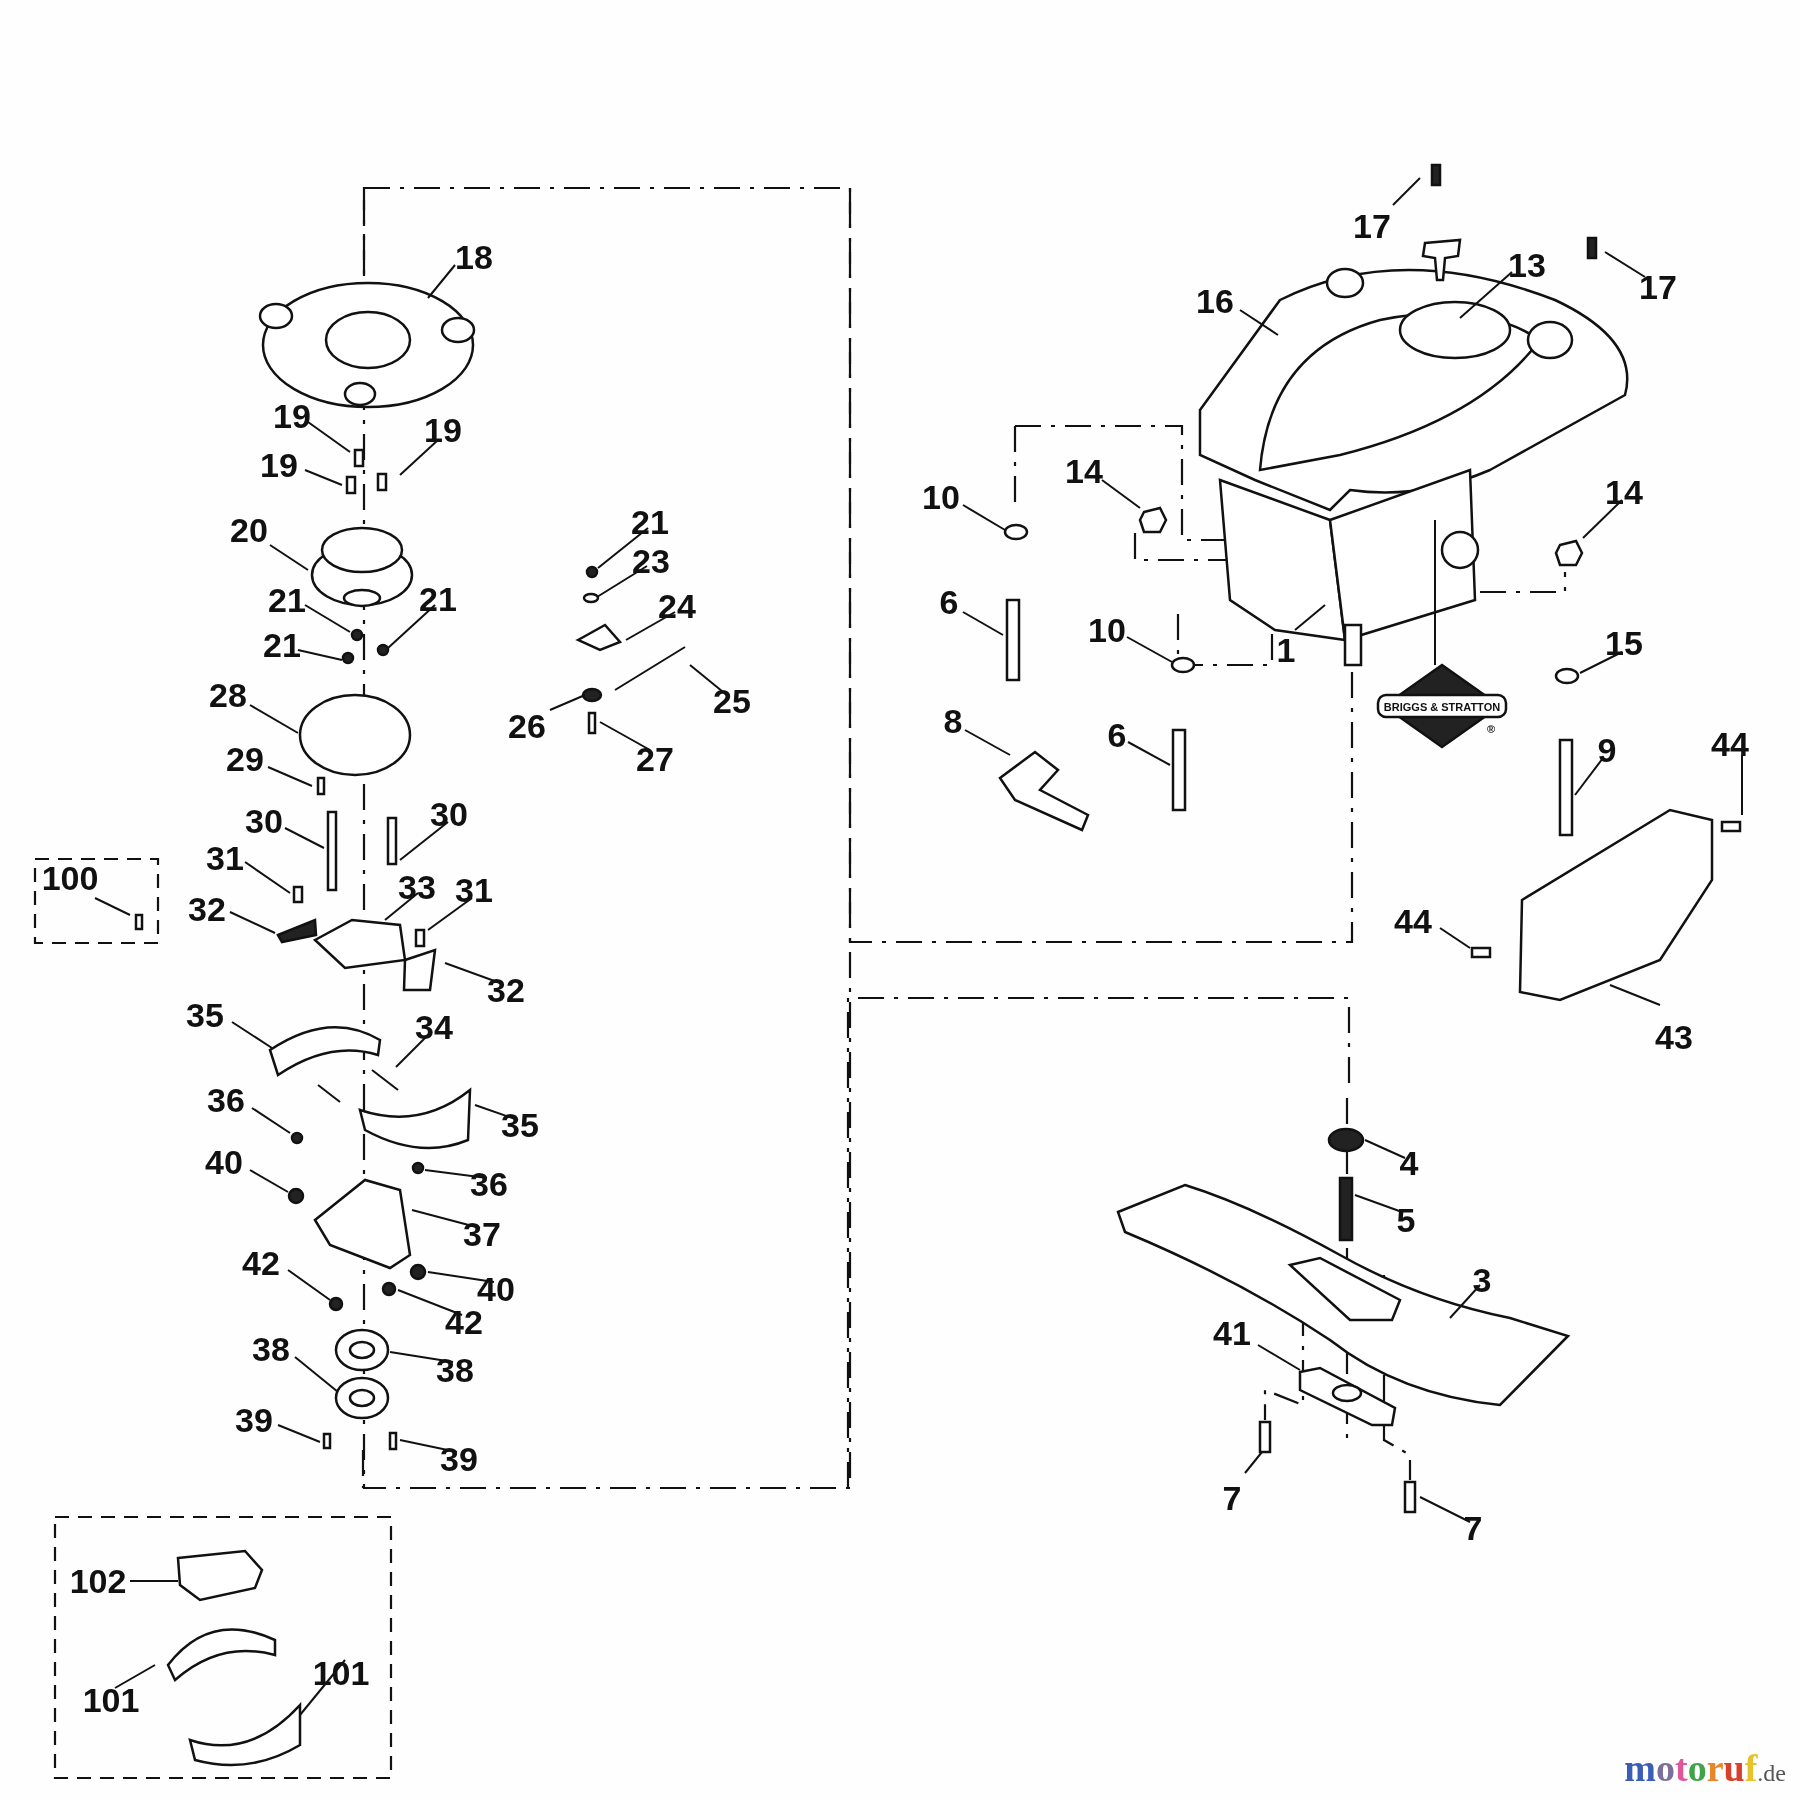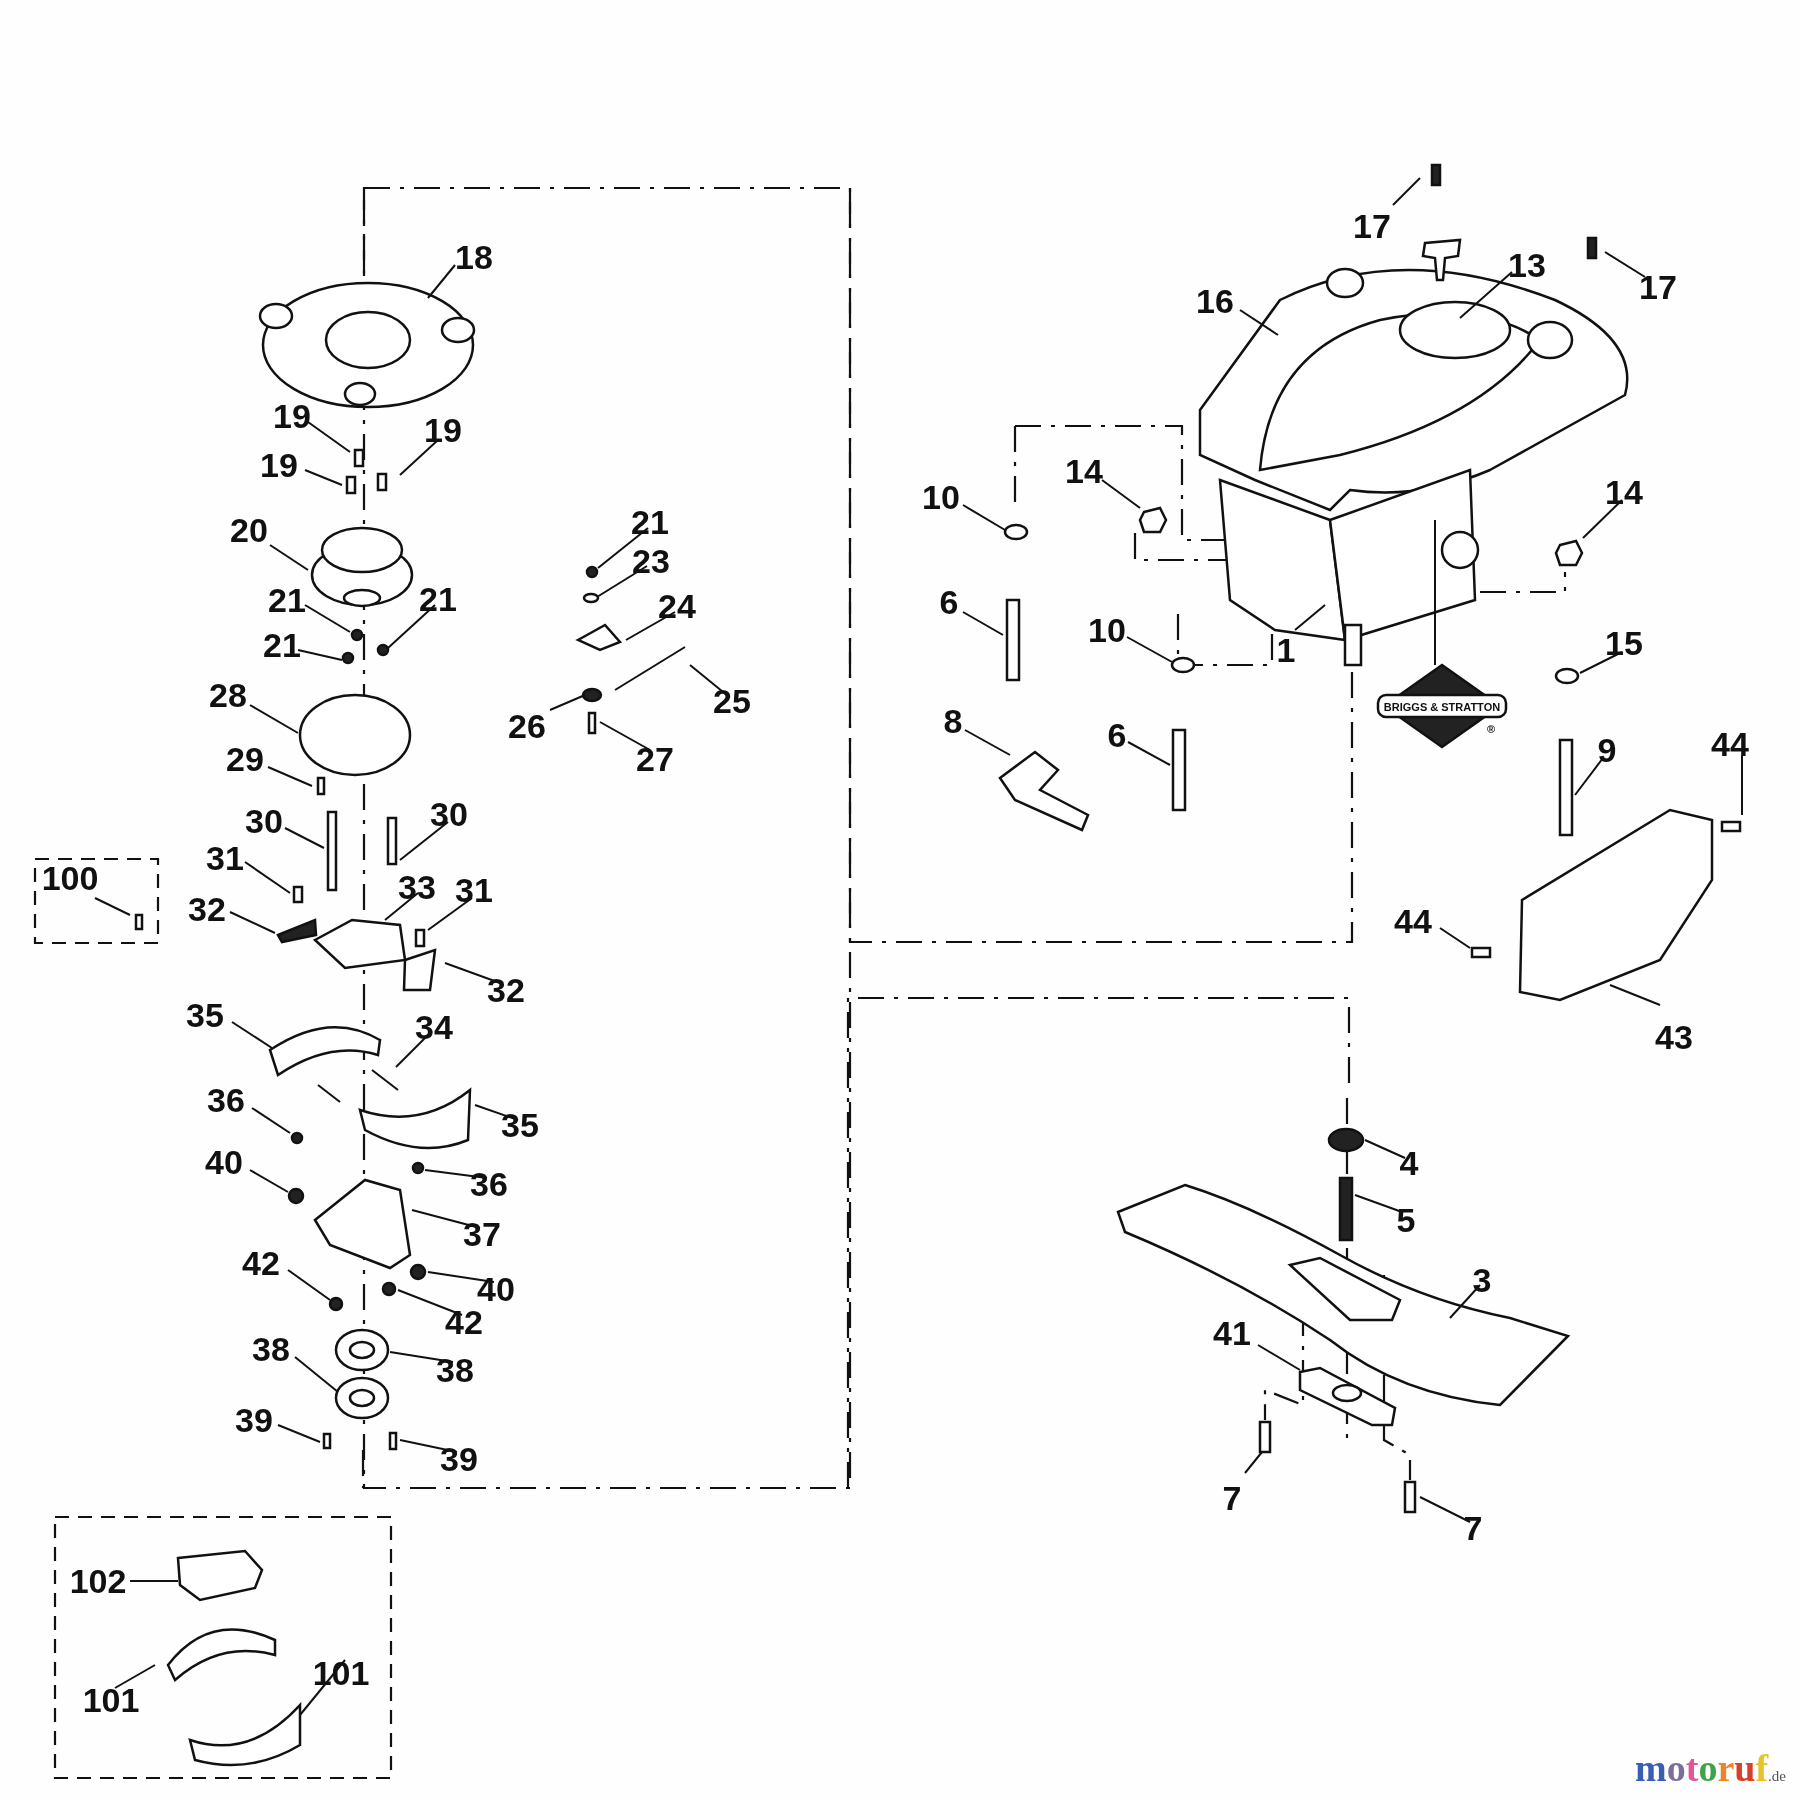--- a/index.html
+++ b/index.html
@@ -6,21 +6,21 @@
   #canvas { position: relative; width: 1800px; height: 1800px; overflow: hidden; background: #fdfefd; }
   svg#diagram { position: absolute; left: 0; top: 0; width: 1800px; height: 1800px; }
   .lbl { font-family: "Liberation Sans", sans-serif; font-weight: bold; font-size: 34px; fill: #111; }
   .ln { stroke: #111; stroke-width: 2; fill: none; }
   .part { stroke: #111; stroke-width: 2.5; fill: #fff; }
   .partd { stroke: #111; stroke-width: 2.5; fill: #222; }
   .dashdot { stroke: #111; stroke-width: 2.2; fill: none; stroke-dasharray: 26 10 4 10; }
   .dash { stroke: #111; stroke-width: 2.2; fill: none; stroke-dasharray: 14 9; }
   .bs-text { font-family: "Liberation Sans", sans-serif; font-weight: bold; font-size: 11px; fill: #111; }
   #watermark { position: absolute; right: 14px; bottom: 10px; font-family: "Liberation Serif", serif; font-size: 38px; font-weight: bold; letter-spacing: 0px; }
-  #watermark .tld { font-size: 15px; font-weight: normal; }
+  #watermark .tld { font-size: 24px; font-weight: normal; }
 </style>
 </head>
 <body>
 
 <div id="canvas">
   <svg id="diagram" xmlns="http://www.w3.org/2000/svg" viewBox="0 0 1800 1800">
 
     <g>
       <rect class="dashdot" x="364" y="188" width="486" height="1300"></rect>
       <polyline class="dashdot" points="850,188 850,942 1352,942 1352,600"></polyline>

